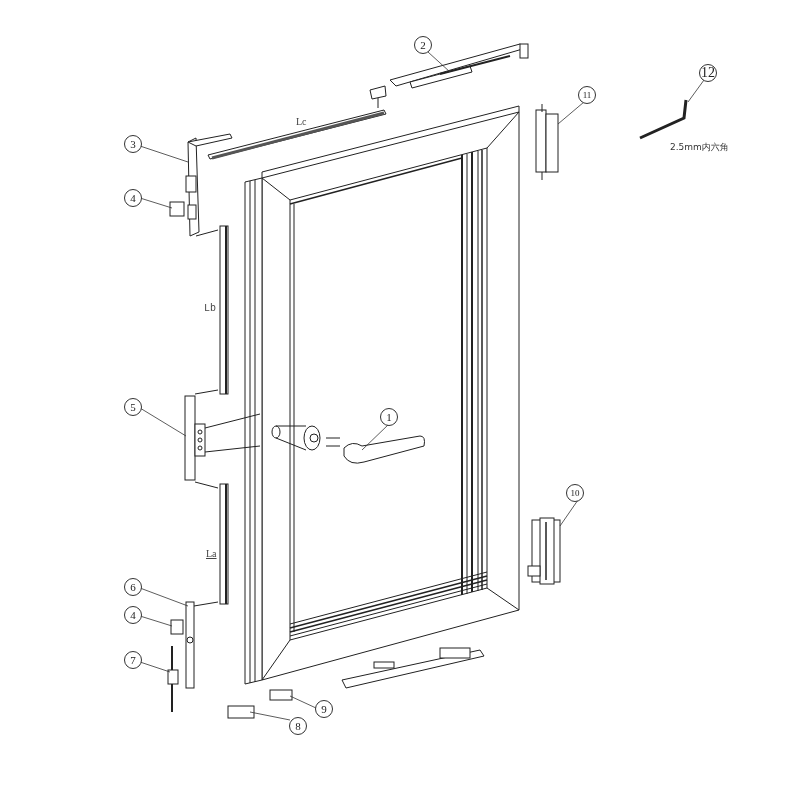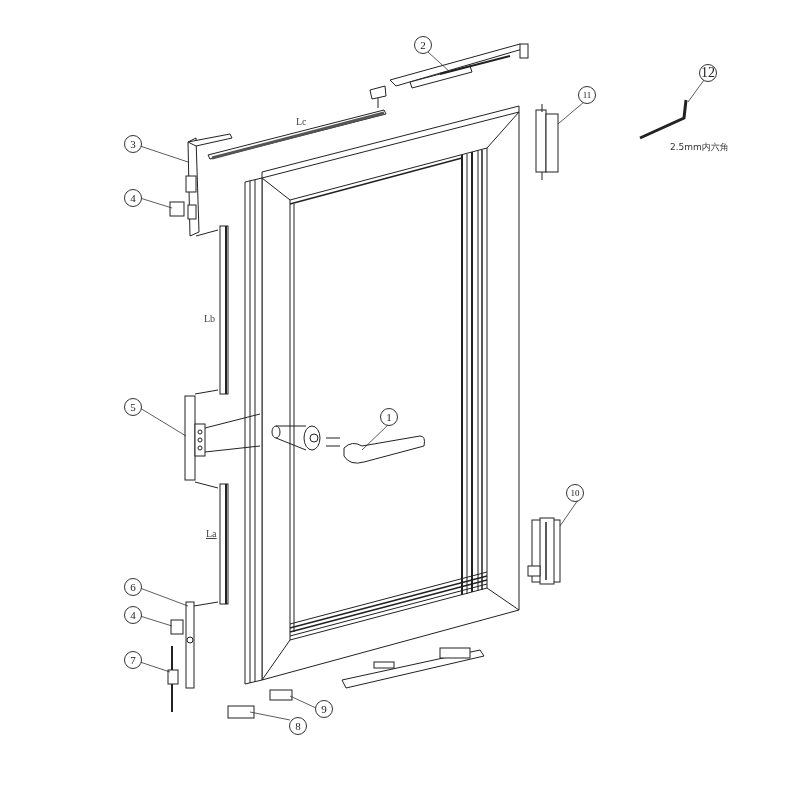--- a/index.html
+++ b/index.html
@@ -174,17 +174,17 @@
   <div class="callout" style="left:124px;top:578px;">6</div>
   <div class="callout" style="left:124px;top:606px;">4</div>
   <div class="callout" style="left:124px;top:651px;">7</div>
   <div class="callout" style="left:289px;top:717px;">8</div>
   <div class="callout" style="left:315px;top:700px;">9</div>
   <div class="callout" style="left:566px;top:484px;font-size:9px;">10</div>
   <div class="callout" style="left:578px;top:86px;font-size:9px;">11</div>
   <div class="callout" style="left:699px;top:64px;font-size:14px;">12</div>
 
   <div class="dim" style="left:296px;top:116px;">Lc</div>
-  <div class="dim" style="left:204px;top:313px;">Lb</div>
-  <div class="dim" style="left:206px;top:528px;text-decoration:underline;">La</div>
+  <div class="dim" style="left:204px;top:303px;font-family:Liberation Mono, monospace;">Lb</div>
+  <div class="dim" style="left:206px;top:548px;text-decoration:underline;">La</div>
 
   <div class="note" style="left:640px;top:141px;">2.5mm内六角</div>
 </div>
 
 </body></html>

